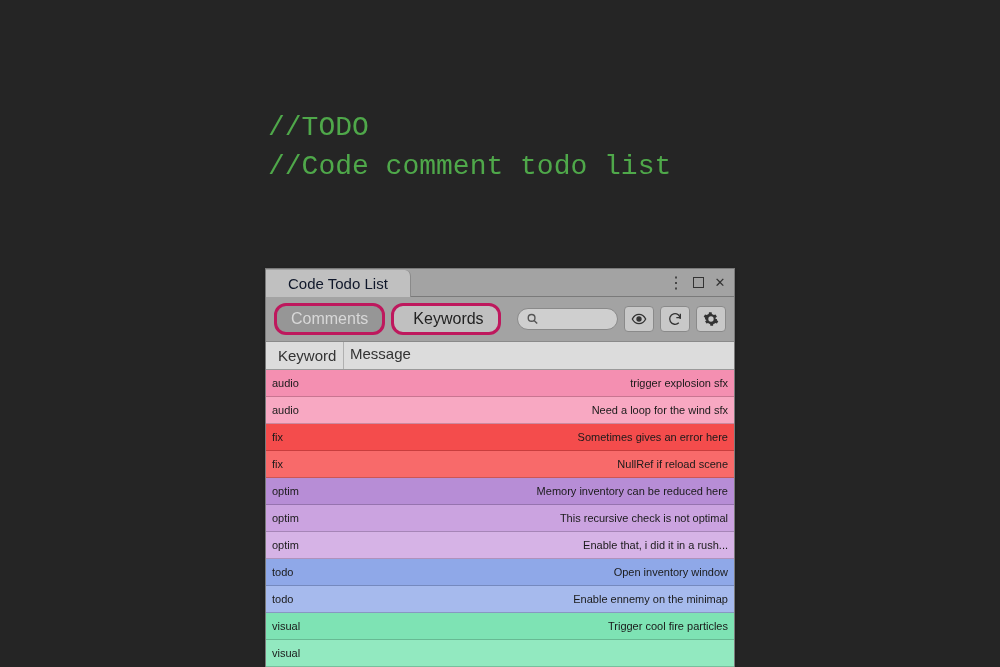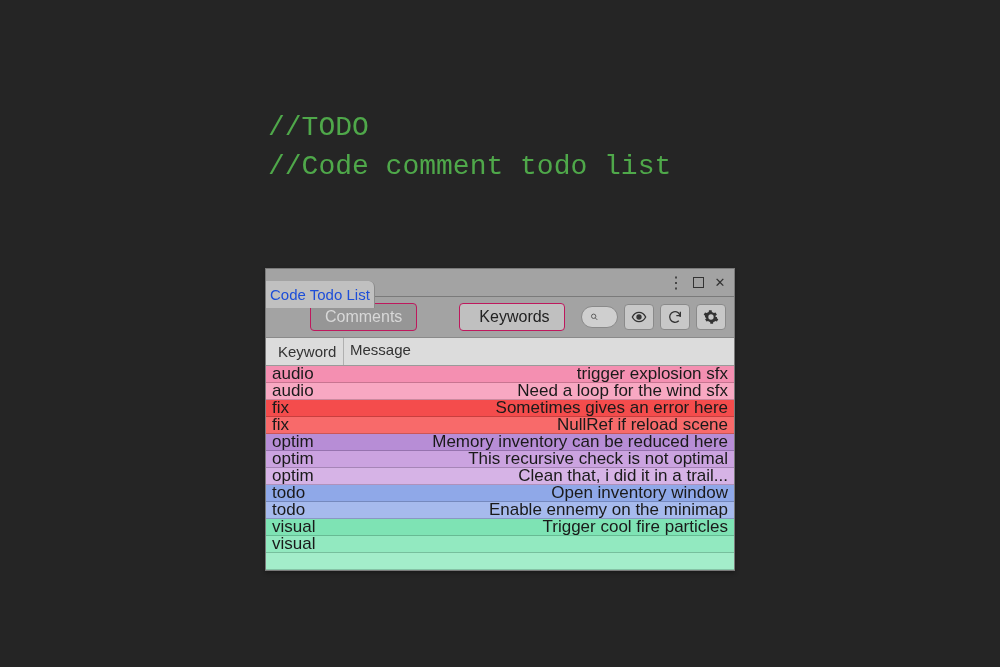--- a/index.html
+++ b/index.html
@@ -31,29 +31,29 @@
   }
   .titlebar {
     display: flex;
     align-items: stretch;
     height: 28px;
     background: #a3a3a3;
     border-bottom: 1px solid #7a7a7a;
   }
   .tab-title {
     background: #c0c0c0;
-    padding: 4px 4px;
+    padding: 4px 22px;
     font-size: 15px;
-    color: #1d4ed8;
+    color: #0f172a;
     display: flex;
     align-items: center;
     border-right: 1px solid #8a8a8a;
     border-top-right-radius: 6px;
     position: relative;
-    top: 12px;
+    top: 1px;
   }
   .titlebar-spacer { flex: 1; }
   .titlebar-controls {
     display: flex;
     align-items: center;
     gap: 6px;
     padding-right: 6px;
   }
   .win-icon {
     width: 16px;
@@ -80,24 +80,23 @@
     display: flex;
     align-items: center;
     gap: 6px;
     padding: 6px 8px;
     background: #a3a3a3;
     border-bottom: 1px solid #8a8a8a;
   }
   .tab-button {
     padding: 4px 14px;
     font-size: 16px;
-    border: 1px solid #be185d;
-    border-radius: 4px;
+    border: 3px solid #be185d;
+    border-radius: 12px;
     cursor: pointer;
-    margin-left: 36px;
   }
   .tab-active {
     background: #969696;
     color: #d8d8d8;
   }
   .tab-inactive {
     background: #c0c0c0;
     color: #222;
     padding-left: 19px;
   }
@@ -147,24 +146,24 @@
   .col-message {
     flex: 1;
     padding: 3px 6px;
   }
   .table-body {
     display: flex;
     flex-direction: column;
   }
   .row {
     display: flex;
-    font-size: 17px;
+    font-size: 11px;
     color: #1a1a1a;
     border-bottom: 1px solid rgba(0,0,0,0.18);
-    height: 17px;
+    height: 27px;
     align-items: center;
   }
   .row .kw {
     width: 78px;
     padding: 0 6px;
   }
   .row .msg {
     flex: 1;
     padding: 0 6px;
     white-space: nowrap;
@@ -255,21 +254,21 @@
       <div class="row" style="background: rgb(183, 141, 214);">
         <div class="kw">optim</div>
         <div class="msg">Memory inventory can be reduced here</div>
       </div>
       <div class="row" style="background: rgb(203, 163, 224);">
         <div class="kw">optim</div>
         <div class="msg">This recursive check is not optimal</div>
       </div>
       <div class="row" style="background: rgb(214, 179, 230);">
         <div class="kw">optim</div>
-        <div class="msg">Clean that, i did it in a trail...</div>
+        <div class="msg">Enable that, i did it in a rush...</div>
       </div>
       <div class="row" style="background: rgb(143, 168, 232);">
         <div class="kw">todo</div>
         <div class="msg">Open inventory window</div>
       </div>
       <div class="row" style="background: rgb(166, 186, 237);">
         <div class="kw">todo</div>
         <div class="msg">Enable ennemy on the minimap</div>
       </div>
       <div class="row" style="background: rgb(126, 227, 180);">

